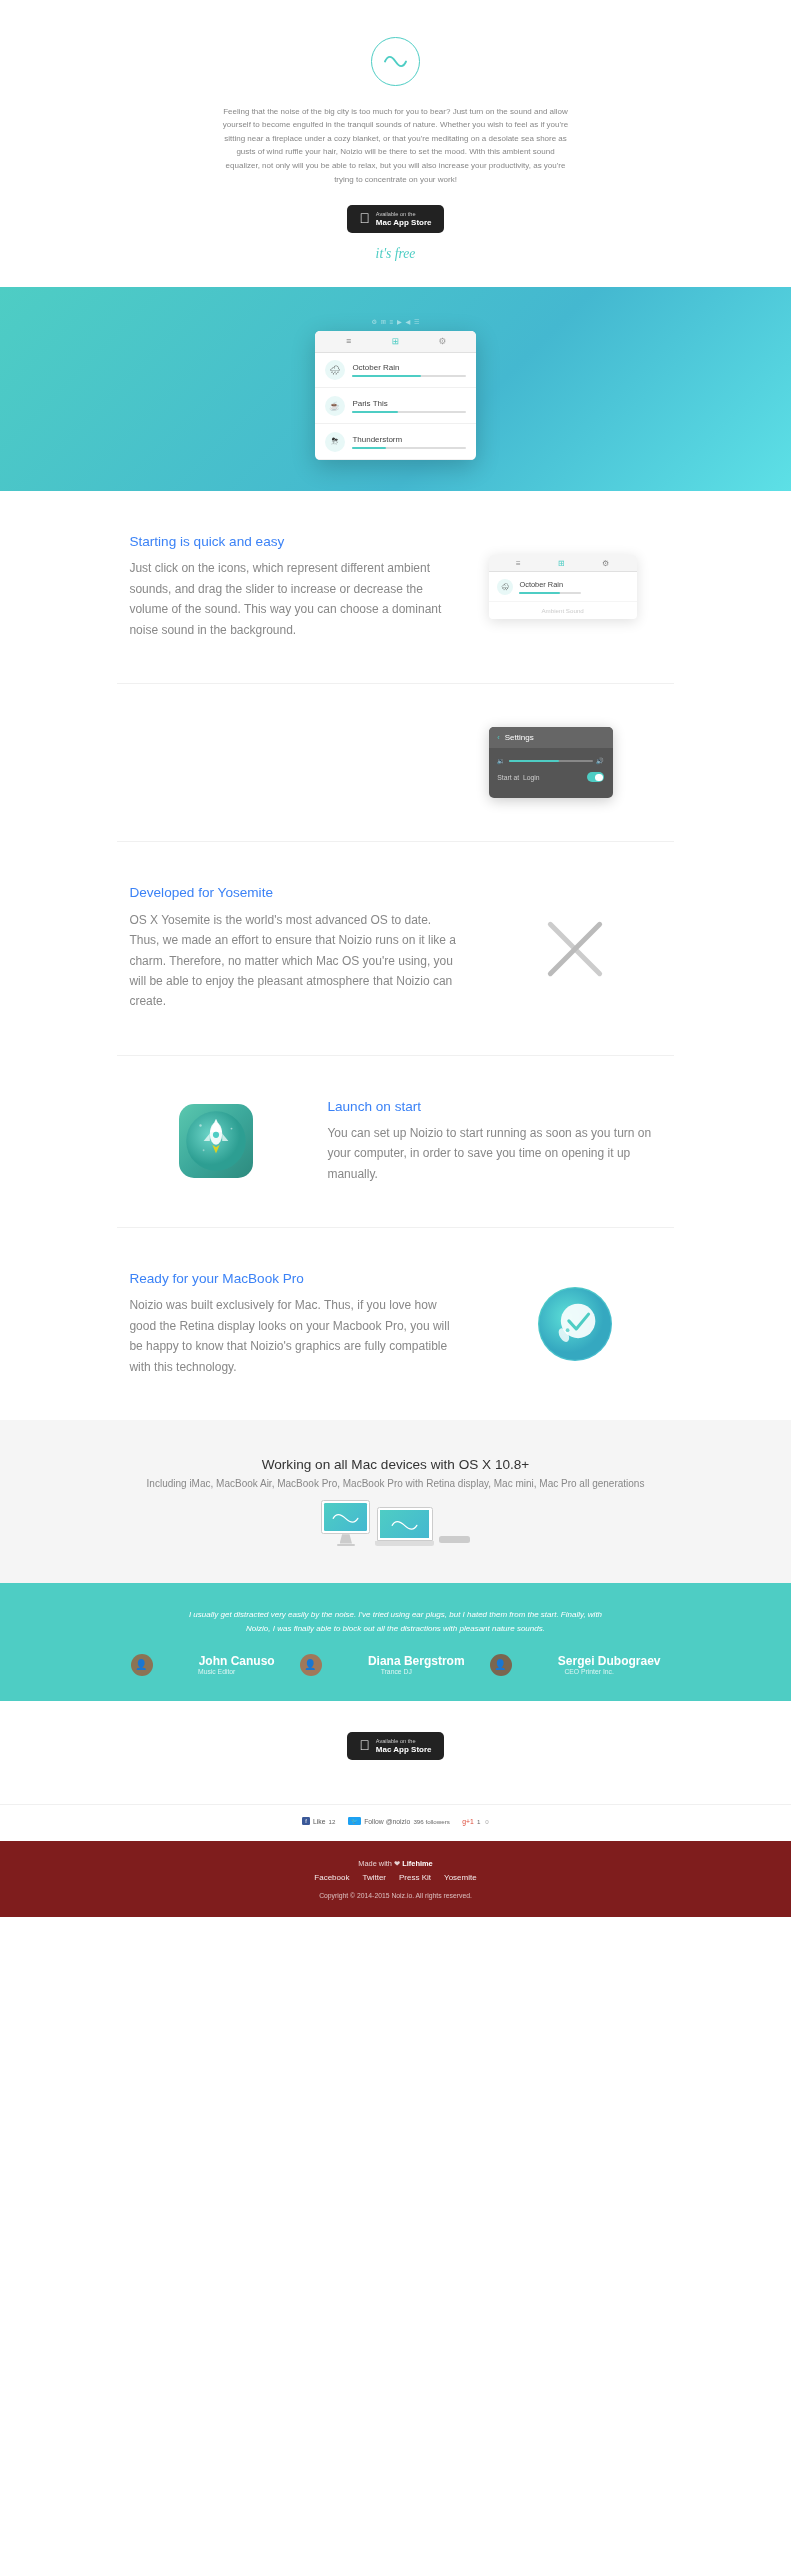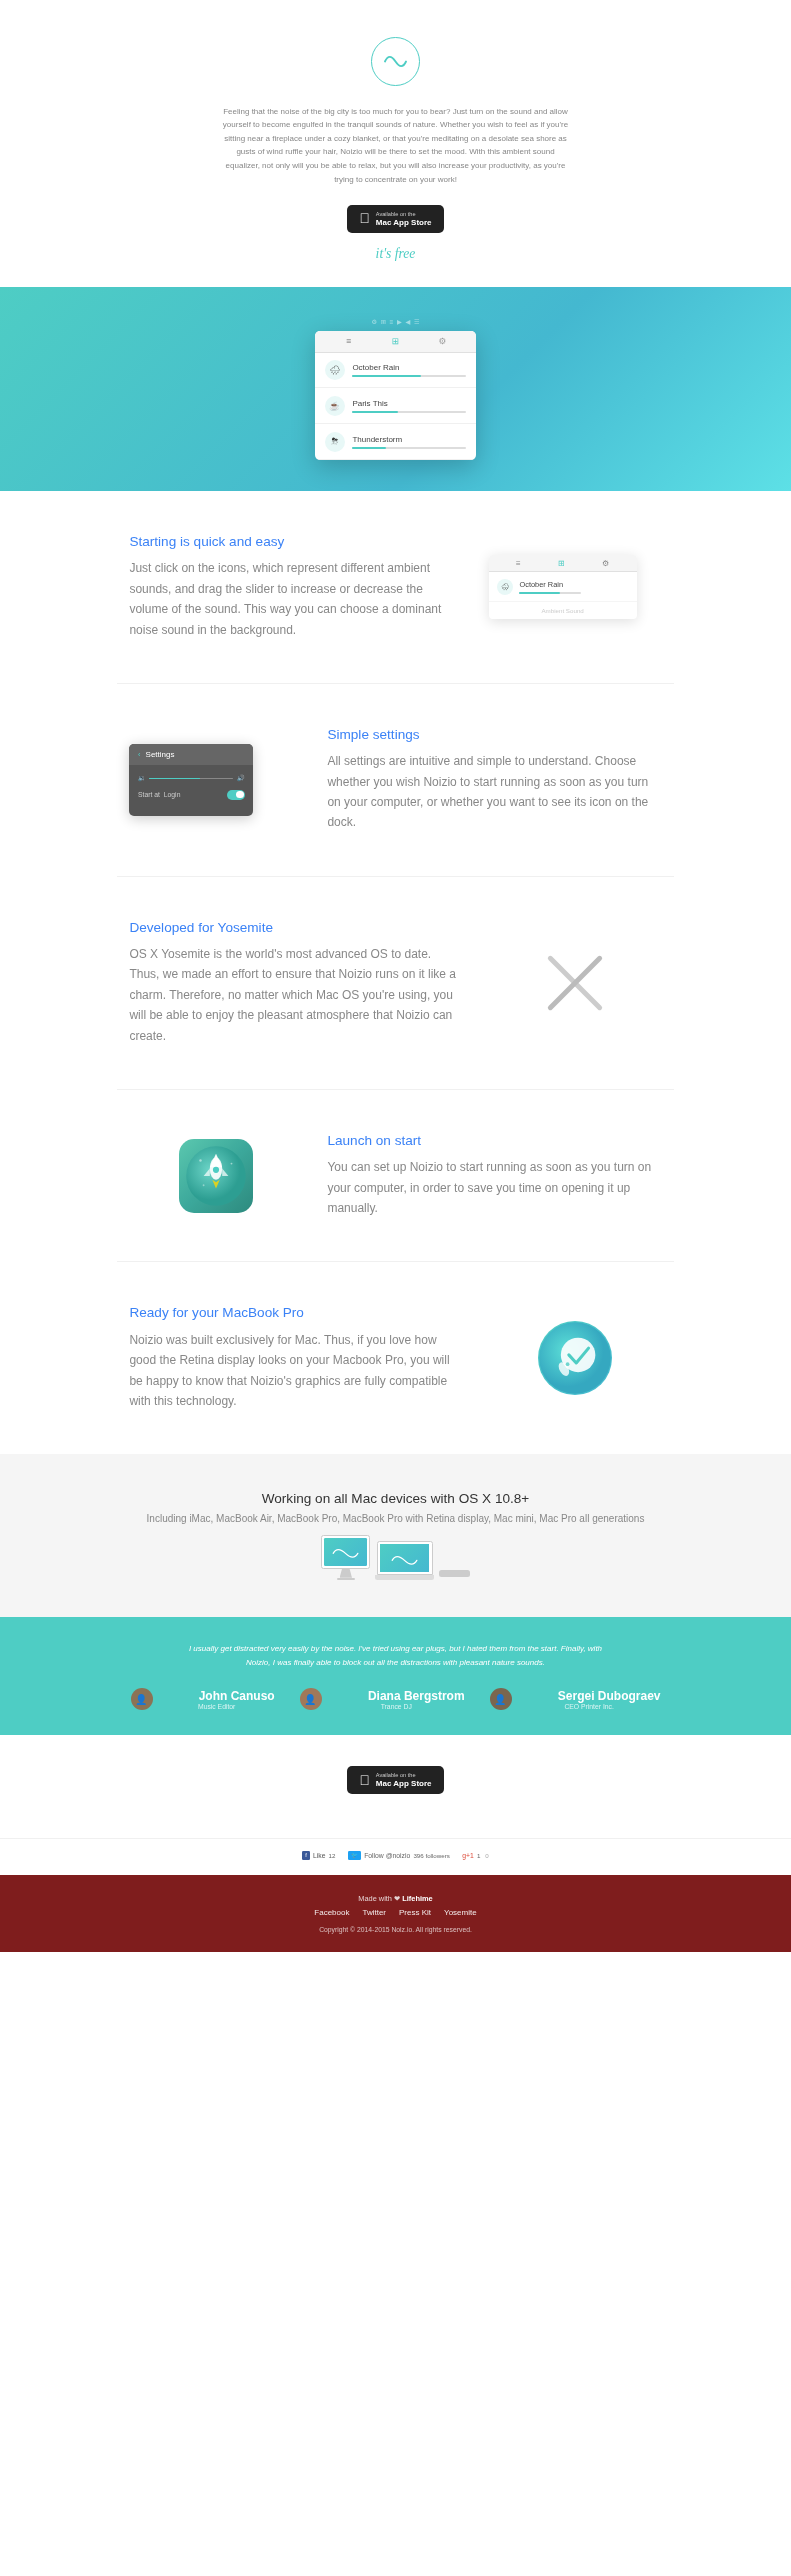--- a/index.html
+++ b/index.html
@@ -215,24 +215,20 @@
       </div>
     </div>
   </div>
 </section>
 
 <hr class="section-divider">
 
 <section>
   <div class="section">
     <div class="section-two-col reverse">
-      <div class="section-text">
-        <h2>Simple settings</h2>
-        <p>All settings are intuitive and simple to understand. Choose whether you wish Noizio to start running as soon as you turn on your computer, or whether you want to see its icon on the dock.</p>
-      </div>
       <div class="section-visual">
         <div class="settings-window">
           <div class="settings-header">
             <span class="settings-back">‹</span>
             <span>Settings</span>
           </div>
           <div class="settings-body">
             <div class="settings-row">
               <span class="vol-icon">🔉</span>
               <div class="vol-slider">

